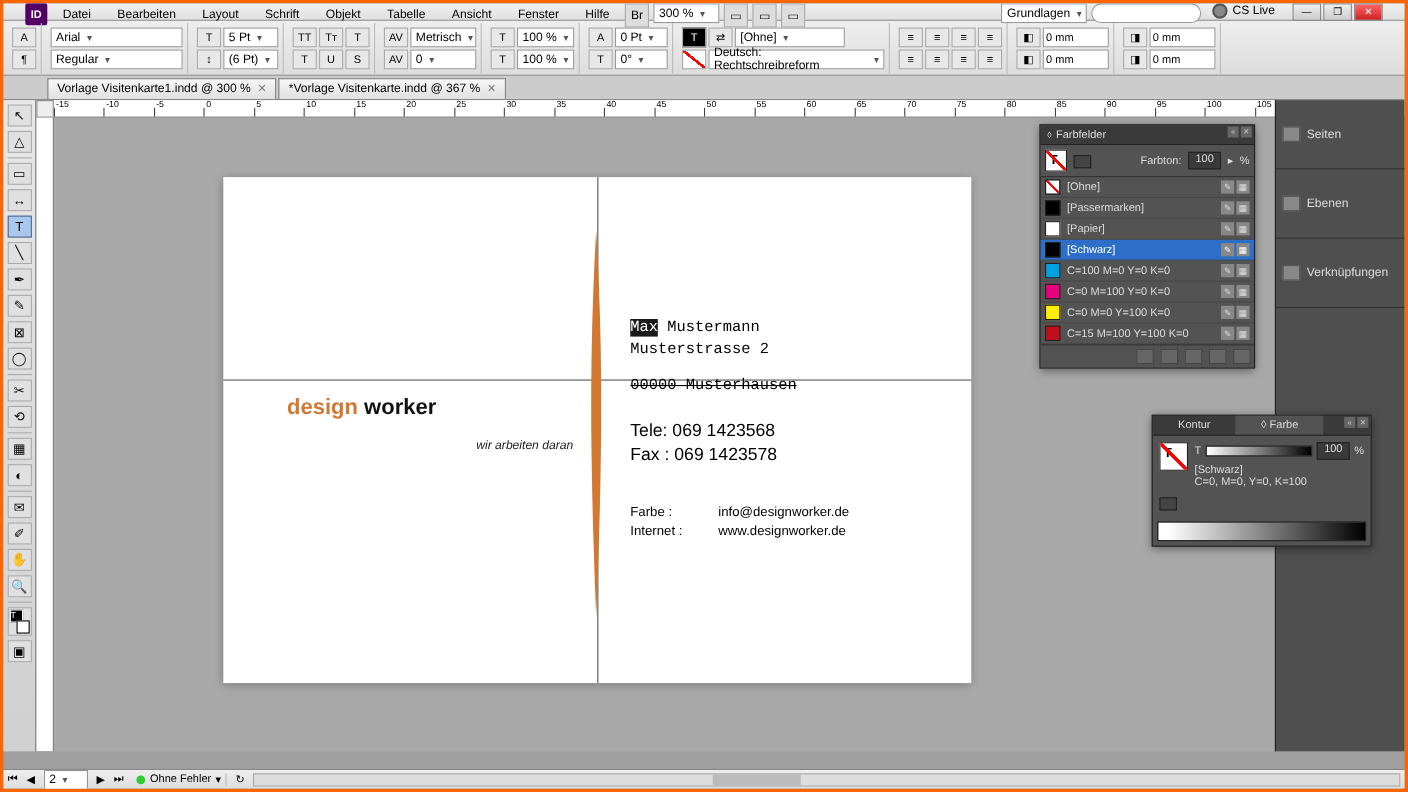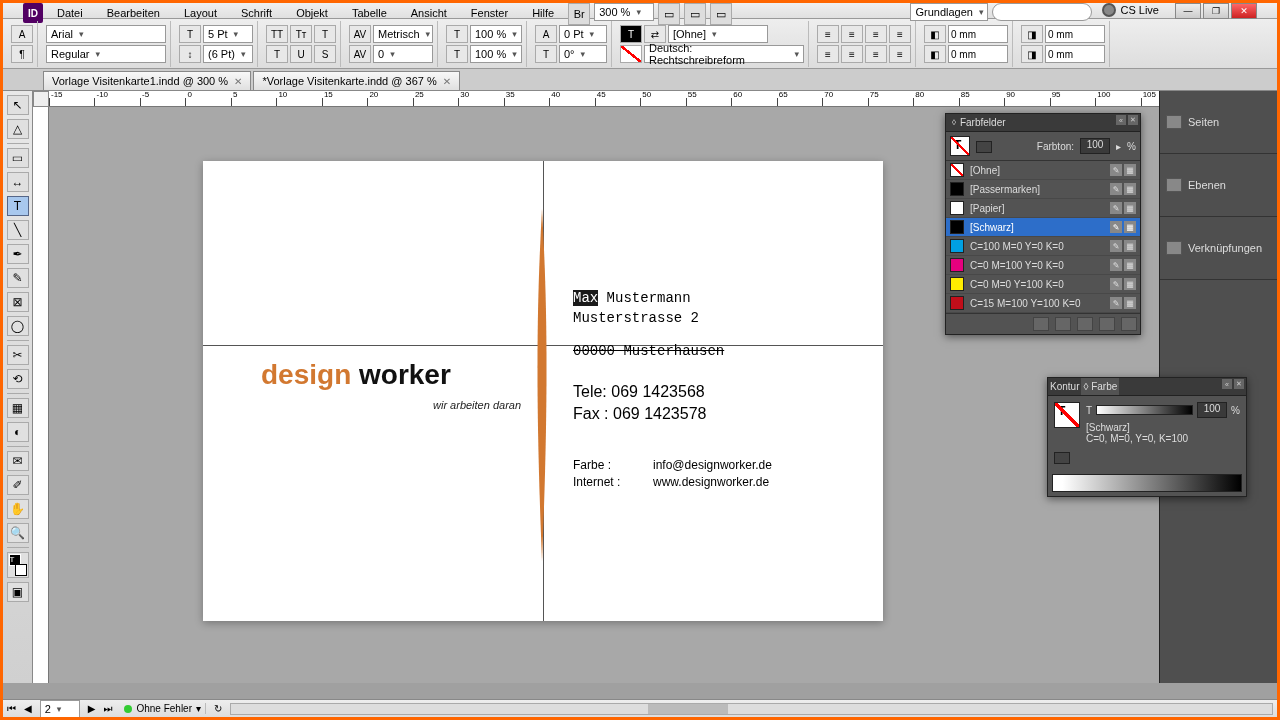--- a/index.html
+++ b/index.html
@@ -32,21 +32,21 @@
 .tool.divider { height:1px; background:#aaa; border:none; width:22px;}
 .canvas-area { flex:1; position:relative; overflow:hidden;}
 .ruler-h { position:absolute; top:0; left:16px; right:0; height:16px; background:#fff; border-bottom:1px solid #777; font-size:8px; display:flex; align-items:flex-end;}
 .ruler-h .tick { border-left:1px solid #444; height:8px; position:relative; flex:1;}
 .ruler-h .tick span { position:absolute; top:-8px; left:1px; font-size:8px;}
 .ruler-v { position:absolute; top:16px; left:0; bottom:0; width:16px; background:#fff; border-right:1px solid #777;}
 .ruler-corner { position:absolute; top:0; left:0; width:16px; height:16px; background:#eee; border:1px solid #888;}
 .page { position:absolute; top:70px; left:170px; width:680px; height:460px; background:#fff; box-shadow:0 2px 8px rgba(0,0,0,0.3);}
 .guide-h { position:absolute; left:0; right:0; height:1px; background:#555;}
 .guide-v { position:absolute; top:0; bottom:0; width:1px; background:#555;}
-.logo-text { position:absolute; left:58px; top:198px; font-size:28px; font-weight:bold; font-family:Arial; }
+.logo-text { position:absolute; left:58px; top:198px; font-size:20px; font-weight:bold; font-family:Arial; }
 .logo-text .d { color:#d27830; }
 .logo-text .w { color:#111; }
 .tagline { position:absolute; left:230px; top:238px; font-style:italic; font-size:11px; color:#222;}
 .swoosh { position:absolute; left:332px; top:48px; width:14px; height:352px; }
 .swoosh svg { width:100%; height:100%;}
 .addr { position:absolute; left:370px; top:128px; font-size:14px; color:#000; line-height:1.4;font-family:Liberation Mono, monospace;}
 .addr .hl { background:#1a1a1a; color:#fff;}
 .addr .strike { text-decoration:line-through;}
 .contact { position:absolute; left:370px; top:220px; font-size:16px; line-height:1.4;}
 .web { position:absolute; left:370px; top:296px; font-size:12px; line-height:1.4;}
@@ -61,21 +61,21 @@
 .swatch-row { display:flex; align-items:center; padding:2px 4px; gap:6px; border-bottom:1px solid #484848;}
 .swatch-row.sel { background:#2d6ec9; color:#fff;}
 .swatch-box { width:14px; height:14px; border:1px solid #222; flex-shrink:0;}
 .swatch-name { flex:1; white-space:nowrap; overflow:hidden;}
 .swatch-icons { display:flex; gap:2px;}
 .swatch-icons span { width:12px; height:12px; background:#888; font-size:8px; display:flex; align-items:center; justify-content:center;}
 .swatch-footer { background:#535353; padding:3px; display:flex; justify-content:flex-end; gap:6px; border-top:1px solid #333;}
 .swatch-footer span { width:16px; height:14px; background:#666; border:1px solid #444;}
 .color-panel { position:absolute; right:30px; top:286px; width:200px; background:#535353; border:1px solid #222; box-shadow:0 2px 8px rgba(0,0,0,0.5); color:#ddd; font-size:10px;}
 .color-tabs { background:#3a3a3a; display:flex; border-bottom:1px solid #222;}
-.color-tab { padding:3px 2px; }
+.color-tab { padding:3px 23px; }
 .color-tab.active { background:#535353;}
 .color-body { padding:6px; display:flex; flex-direction:column; gap:4px;}
 .color-slider-row { display:flex; align-items:center; gap:4px;}
 .hslider { flex:1; height:10px; background:linear-gradient(to right,#fff,#000); border:1px solid #222;}
 .color-val { width:30px; height:16px; background:#3a3a3a; border:1px solid #222; text-align:center;}
 .spectrum { height:18px; background:linear-gradient(to right,#fff 0%, #fff 5%, #000 100%); border:1px solid #222; margin:4px;}
 .status-bar { position:absolute; bottom:0; left:0; right:0; height:18px; background:linear-gradient(#eee,#ddd); border-top:1px solid #888; display:flex; align-items:center; padding:0 4px; gap:8px; font-size:10px;}
 .status-seg { display:flex; align-items:center; gap:4px; padding:0 4px; border-right:1px solid #bbb;}
 .dot-green { width:8px; height:8px; border-radius:50%; background:#3c3;}
 .hscroll { flex:1; height:12px; background:#ddd; border:1px solid #aaa; position:relative;}

